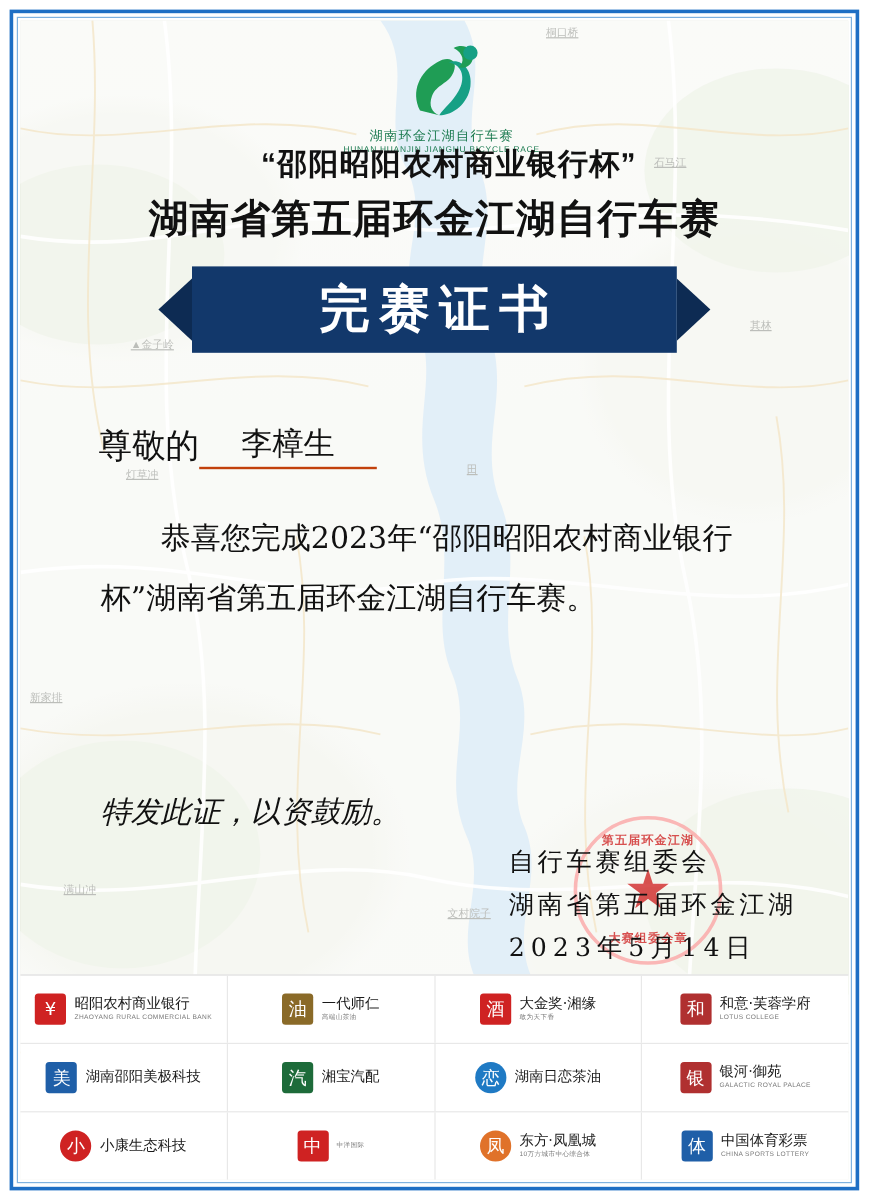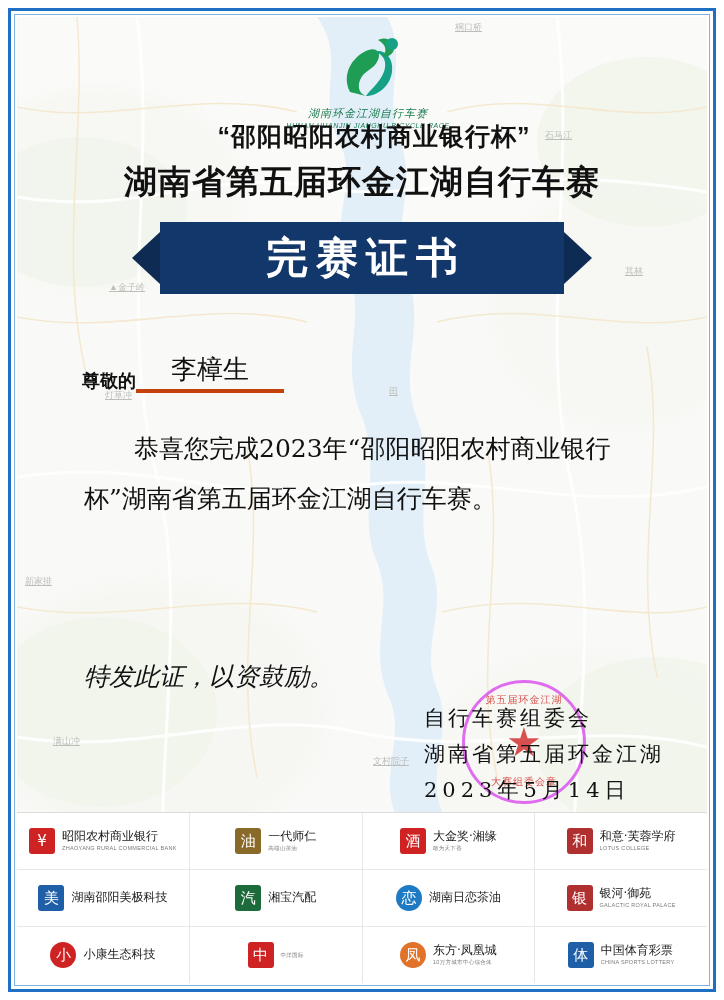--- a/index.html
+++ b/index.html
@@ -75,21 +75,20 @@
     position: absolute;
     inset: 0;
     background: rgba(255,255,255,0.55);
   }
 
   
   .logo-wrap {
     position: absolute;
     left: 12px; right: 0; top: 30px;
     text-align: center;
-    font-style: italic;
   }
   .logo-mark {
     width: 96px; height: 74px;
     margin: 0 auto;
     position: relative;
   }
   .logo-text-cn {
     font-size: 11px;
     color: #1a7a4f;
     letter-spacing: 1px;
@@ -168,29 +167,28 @@
 
   
   .salutation {
     position: absolute;
     left: 82px; top: 352px;
     display: flex;
     align-items: flex-end;
   }
   .salutation-label {
     font-family: "DejaVu Serif", serif;
-    font-size: 18px;
-    color: #111;
-    font-weight: bold;
+    font-size: 28px;
+    color: #111;
   }
   .salutation-name {
     font-family: "DejaVu Serif", serif;
     font-size: 26px;
     color: #111;
-    border-bottom: 4px solid #c2410c;
+    border-bottom: 2px solid #c2410c;
     padding: 0 14px 2px 14px;
     min-width: 120px;
     text-align: center;
   }
 
   
   .body-text {
     position: absolute;
     left: 84px; top: 424px;
     width: 560px;
@@ -247,26 +245,27 @@
     font-size: 21px;
     color: #111;
     line-height: 36px;
     letter-spacing: 3px;
   }
   .sign-date { letter-spacing: 5px; }
 
   
   .seal {
     position: absolute;
-    left: 462px; top: 680px;
+    left: 478px; top: 680px;
     width: 118px; height: 118px;
-    border: 3px solid #d946ef;
+    border: 3px solid #fca5a5;
     border-radius: 50%;
     opacity: 0.78;
     pointer-events: none;
+    font-weight: bold;
   }
   .seal-star {
     position: absolute;
     left: 50%; top: 50%;
     transform: translate(-50%, -50%);
     color: #cf2222;
     font-size: 40px;
     line-height: 1;
   }
   .seal-arc-top, .seal-arc-bottom {

